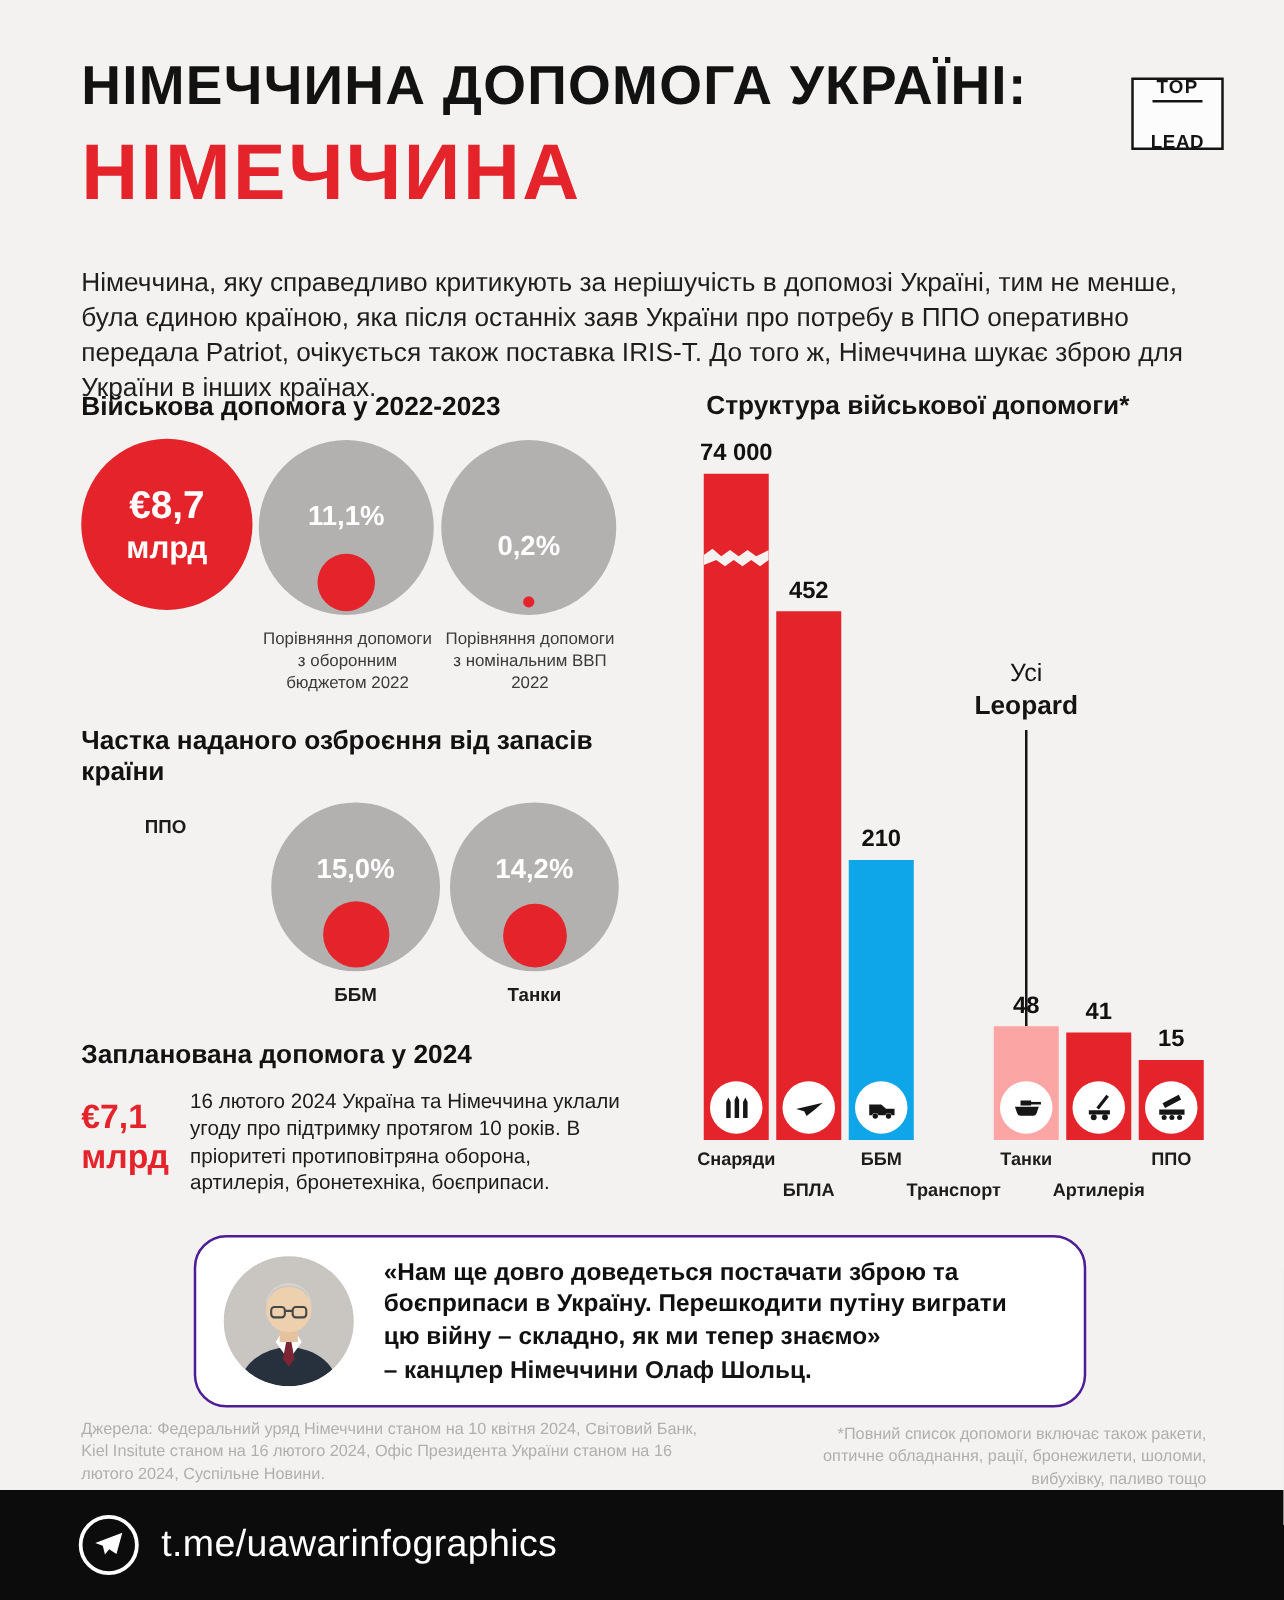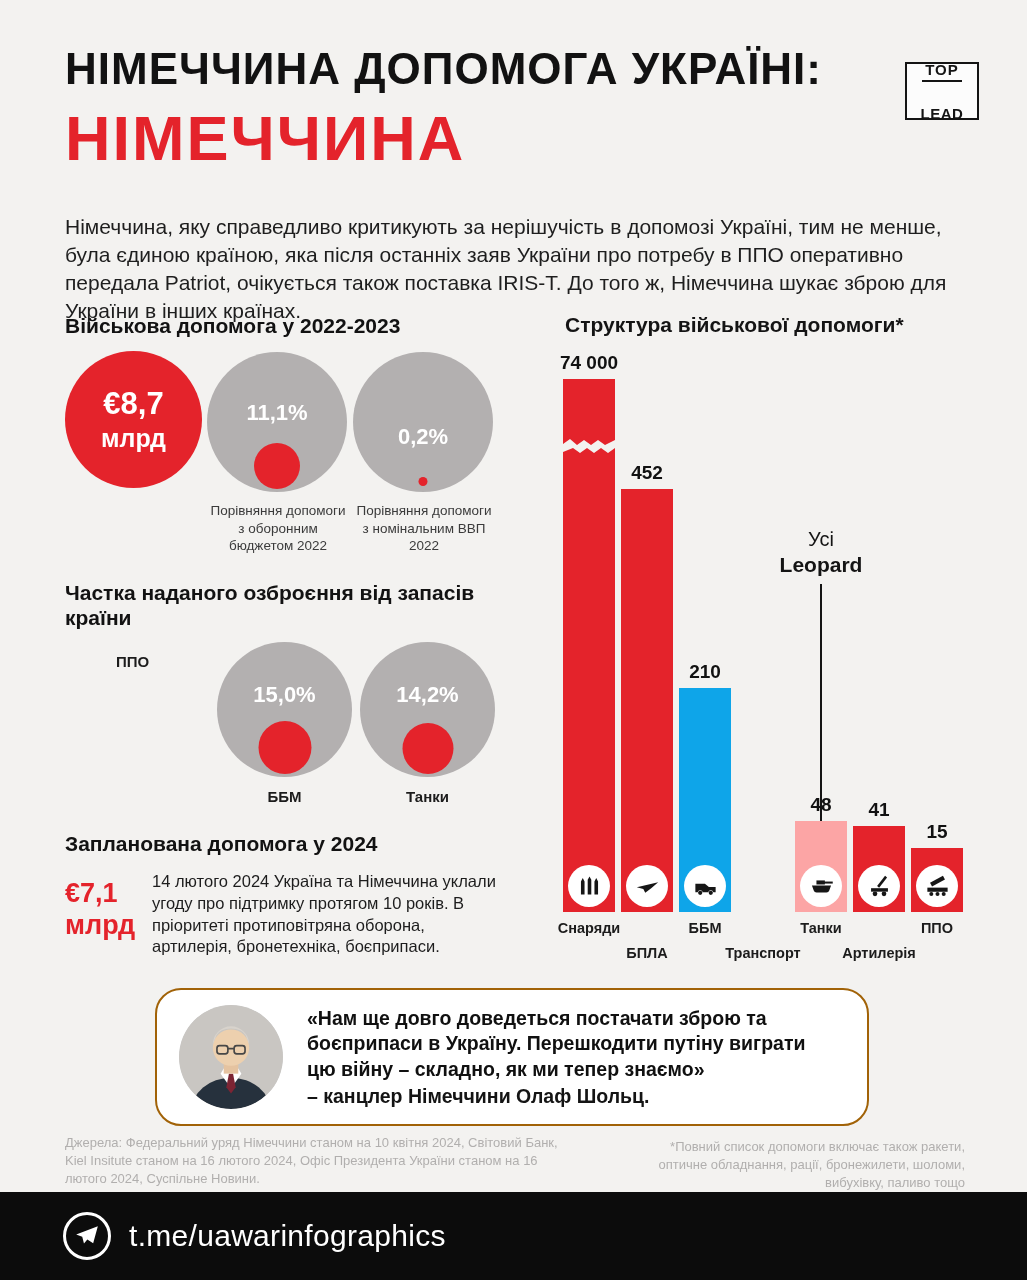--- a/index.html
+++ b/index.html
@@ -69,21 +69,21 @@
   .icon-circle{width:42px;height:42px;border-radius:50%;background:#fff;margin-bottom:5px;display:flex;align-items:center;justify-content:center;}
   .icon-circle svg{width:27px;height:27px;fill:#161616;}
   .bar-label{position:absolute;top:100%;margin-top:8px;left:50%;transform:translateX(-50%);font-size:14.5px;font-weight:600;white-space:nowrap;color:#1c1c1c;}
   .bar-label.rowB{margin-top:33px;}
   .ann-text{position:absolute;left:258px;top:155px;transform:translateX(-50%);text-align:center;line-height:1.25;}
   .ann1{font-size:20px;font-weight:500;}
   .ann2{font-size:21px;font-weight:800;}
   .ann-line{position:absolute;left:257px;top:212px;width:2px;height:237px;background:#141414;}
 
   
-  .quote-card{position:absolute;left:155px;top:988px;width:714px;background:#fff;border:2px solid #a16207;border-radius:26px;display:flex;align-items:center;padding:15px 28px 15px 22px;}
+  .quote-card{position:absolute;left:155px;top:988px;width:714px;background:#fff;border:2px solid #4c1d95;border-radius:26px;display:flex;align-items:center;padding:15px 28px 15px 22px;}
   .avatar{width:104px;height:104px;border-radius:50%;overflow:hidden;flex:0 0 auto;margin-right:24px;background:#cfcfcf;}
   .qtext{font-size:19.5px;line-height:1.3;font-weight:600;color:#101010;}
   .qauthor{font-size:19.5px;font-weight:800;margin-top:3px;}
 
   
   .src-left{position:absolute;left:65px;top:1134px;width:505px;font-size:13px;line-height:1.38;color:#b1afae;font-weight:500;}
   .src-right{position:absolute;left:638px;top:1138px;width:327px;text-align:right;font-size:13px;line-height:1.38;color:#b1afae;font-weight:500;}
 
   
   .bottom-bar{position:absolute;left:0;top:1192px;width:100%;height:88px;background:var(--bar-black);display:flex;align-items:center;padding-left:63px;}
@@ -146,21 +146,21 @@
       <div class="share-label">Танки</div>
     </div>
   </section>
 
   <section class="sec-planned">
     <h3 class="sec-h">Запланована допомога у 2024</h3>
     <div class="pv">
       <div>€7,1</div>
       <div>млрд</div>
     </div>
-    <div class="ptext">14 лютого 2024 Україна та Німеччина уклали угоду про підтримку протягом 10 років. В пріоритеті протиповітряна оборона, артилерія, бронетехніка, боєприпаси.</div>
+    <div class="ptext">16 лютого 2024 Україна та Німеччина уклали угоду про підтримку протягом 10 років. В пріоритеті протиповітряна оборона, артилерія, бронетехніка, боєприпаси.</div>
   </section>
 
   <div class="chart-title">Структура військової допомоги*</div>
   <div id="bars">
     <div class="ann-text">
       <div class="ann1">Усі</div>
       <div class="ann2">Leopard</div>
     </div>
     <div class="ann-line"></div>
   <div class="bar-col">

